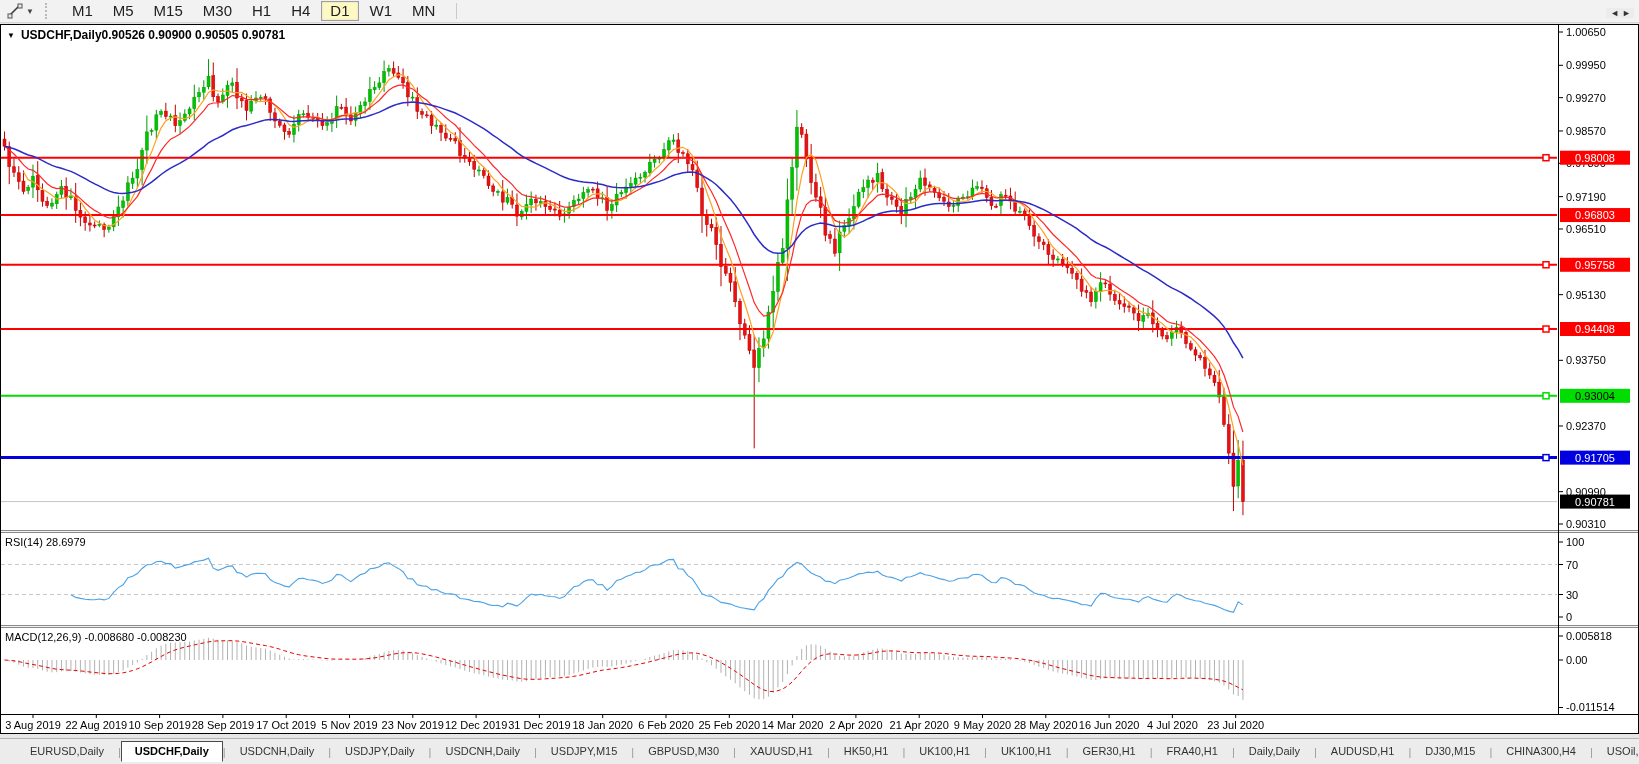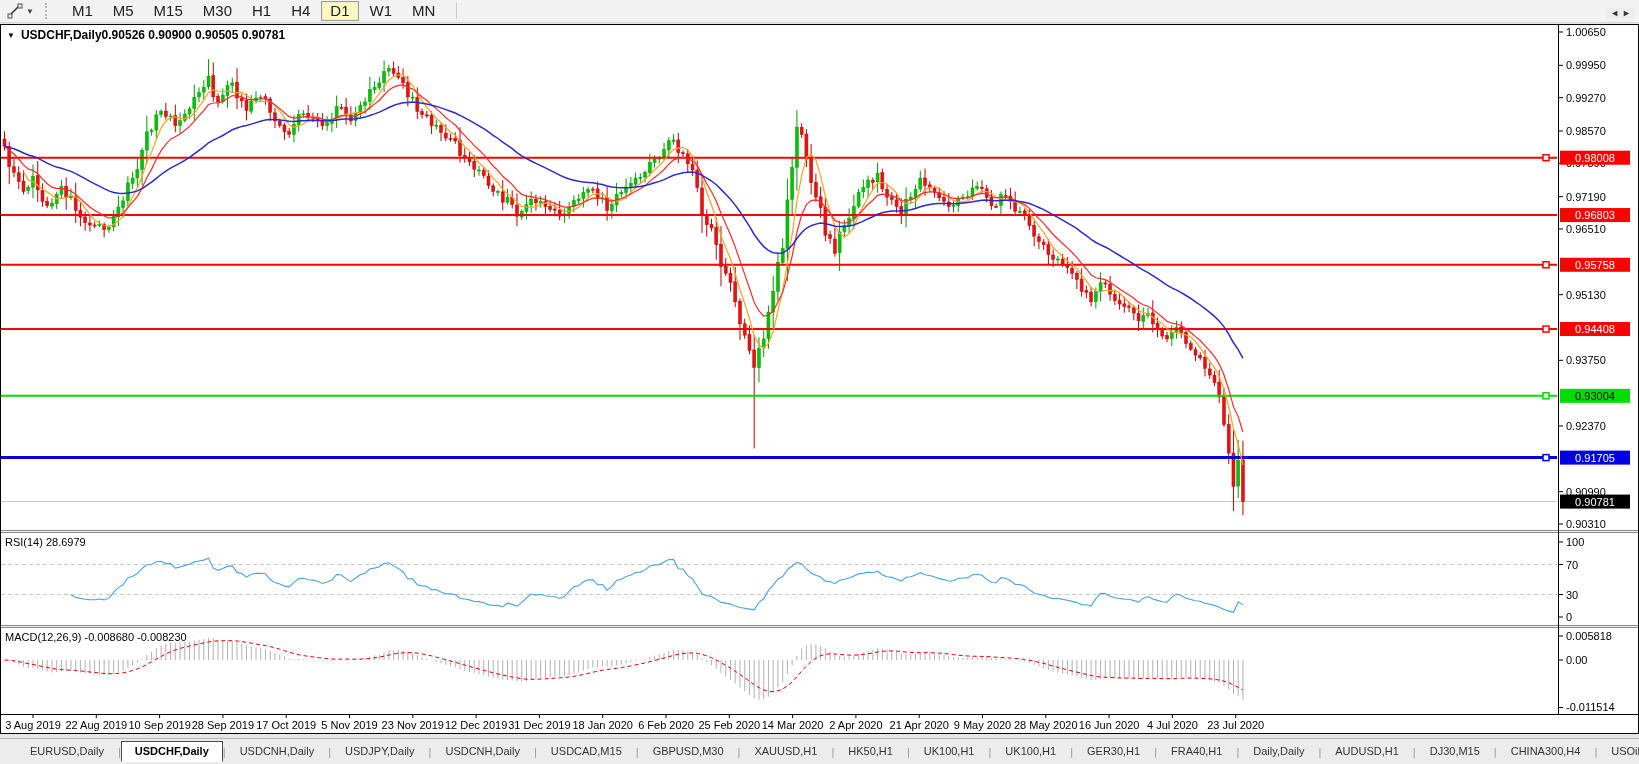--- a/index.html
+++ b/index.html
@@ -1021,21 +1021,21 @@
     <div class="tab">EURUSD,Daily</div>
     <span class="tabsep">|</span>
     <div class="tab active">USDCHF,Daily</div>
     <span class="tabsep">|</span>
     <div class="tab">USDCNH,Daily</div>
     <span class="tabsep">|</span>
     <div class="tab">USDJPY,Daily</div>
     <span class="tabsep">|</span>
     <div class="tab">USDCNH,Daily</div>
     <span class="tabsep">|</span>
-    <div class="tab">USDCAD,M15</div>
+    <div class="tab">USDJPY,M15</div>
     <span class="tabsep">|</span>
     <div class="tab">GBPUSD,M30</div>
     <span class="tabsep">|</span>
     <div class="tab">XAUUSD,H1</div>
     <span class="tabsep">|</span>
     <div class="tab">HK50,H1</div>
     <span class="tabsep">|</span>
     <div class="tab">UK100,H1</div>
     <span class="tabsep">|</span>
     <div class="tab">UK100,H1</div>

